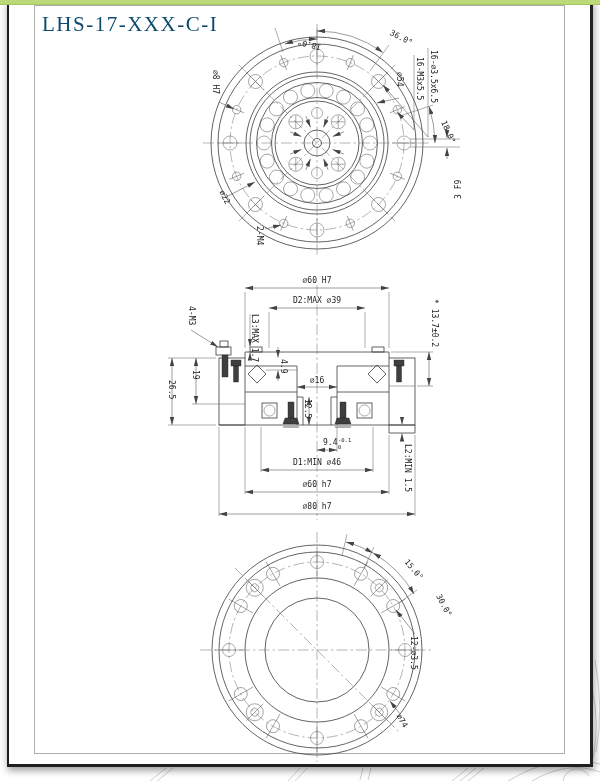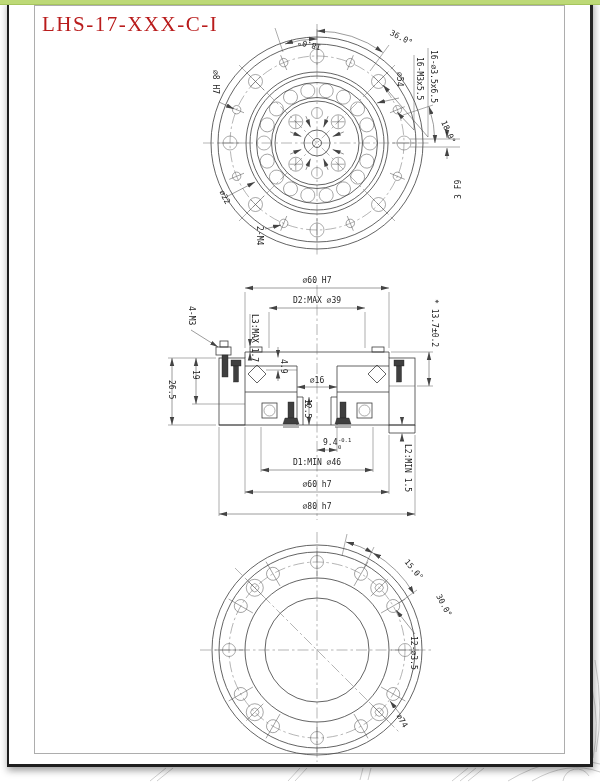--- a/index.html
+++ b/index.html
@@ -6,21 +6,21 @@
   body{width:600px;height:782px;position:relative;background:#ffffff;overflow:hidden;
        font-family:"Liberation Sans",sans-serif;}
   .bg-svg{position:absolute;left:0;top:0;z-index:0;}
   .page{position:absolute;left:7px;top:0;width:581px;height:764px;background:#ffffff;
         border-left:2px solid #1f1f1f;border-right:3px solid #222222;border-bottom:3px solid #1f1f1f;
         box-shadow:0 4px 7px rgba(0,0,0,.30),4px 2px 6px rgba(0,0,0,.10);z-index:1;}
   .accent-strip{position:absolute;left:0;top:0;width:600px;height:4px;background:#bdd977;
         border-bottom:1px solid #a6c55e;z-index:4;}
   .frame{position:absolute;left:34px;top:5px;width:529px;height:747px;border:1px solid #adadad;z-index:2;}
   .title{position:absolute;left:42px;top:12px;z-index:3;font-family:"Liberation Serif",serif;
-        font-size:21px;letter-spacing:1.5px;color:#b91c1c;}
+        font-size:21px;letter-spacing:1.5px;color:#0c4a6e;}
   .draw-svg{position:absolute;left:0;top:0;z-index:3;pointer-events:none;}
   .ln{stroke:#3c3c3c;stroke-width:.8;fill:none;}
   .tn{stroke:#5a5a5a;stroke-width:.5;fill:none;}
   .cl{stroke:#6a6a6a;stroke-width:.5;fill:none;stroke-dasharray:11 3 2.5 3;}
   .dm{stroke:#4a4a4a;stroke-width:.55;fill:none;}
   .dk{fill:#3f3f3f;stroke:#222;stroke-width:.4;}
   .bgl{stroke:#c9c9c9;stroke-width:.9;fill:none;}
   text.dt{font-family:"DejaVu Sans Mono","DejaVu Sans",monospace;font-size:8px;fill:#1d1d1d;}
   text.ds{font-family:"DejaVu Sans Mono","DejaVu Sans",monospace;font-size:5.5px;fill:#1d1d1d;}
 </style>

